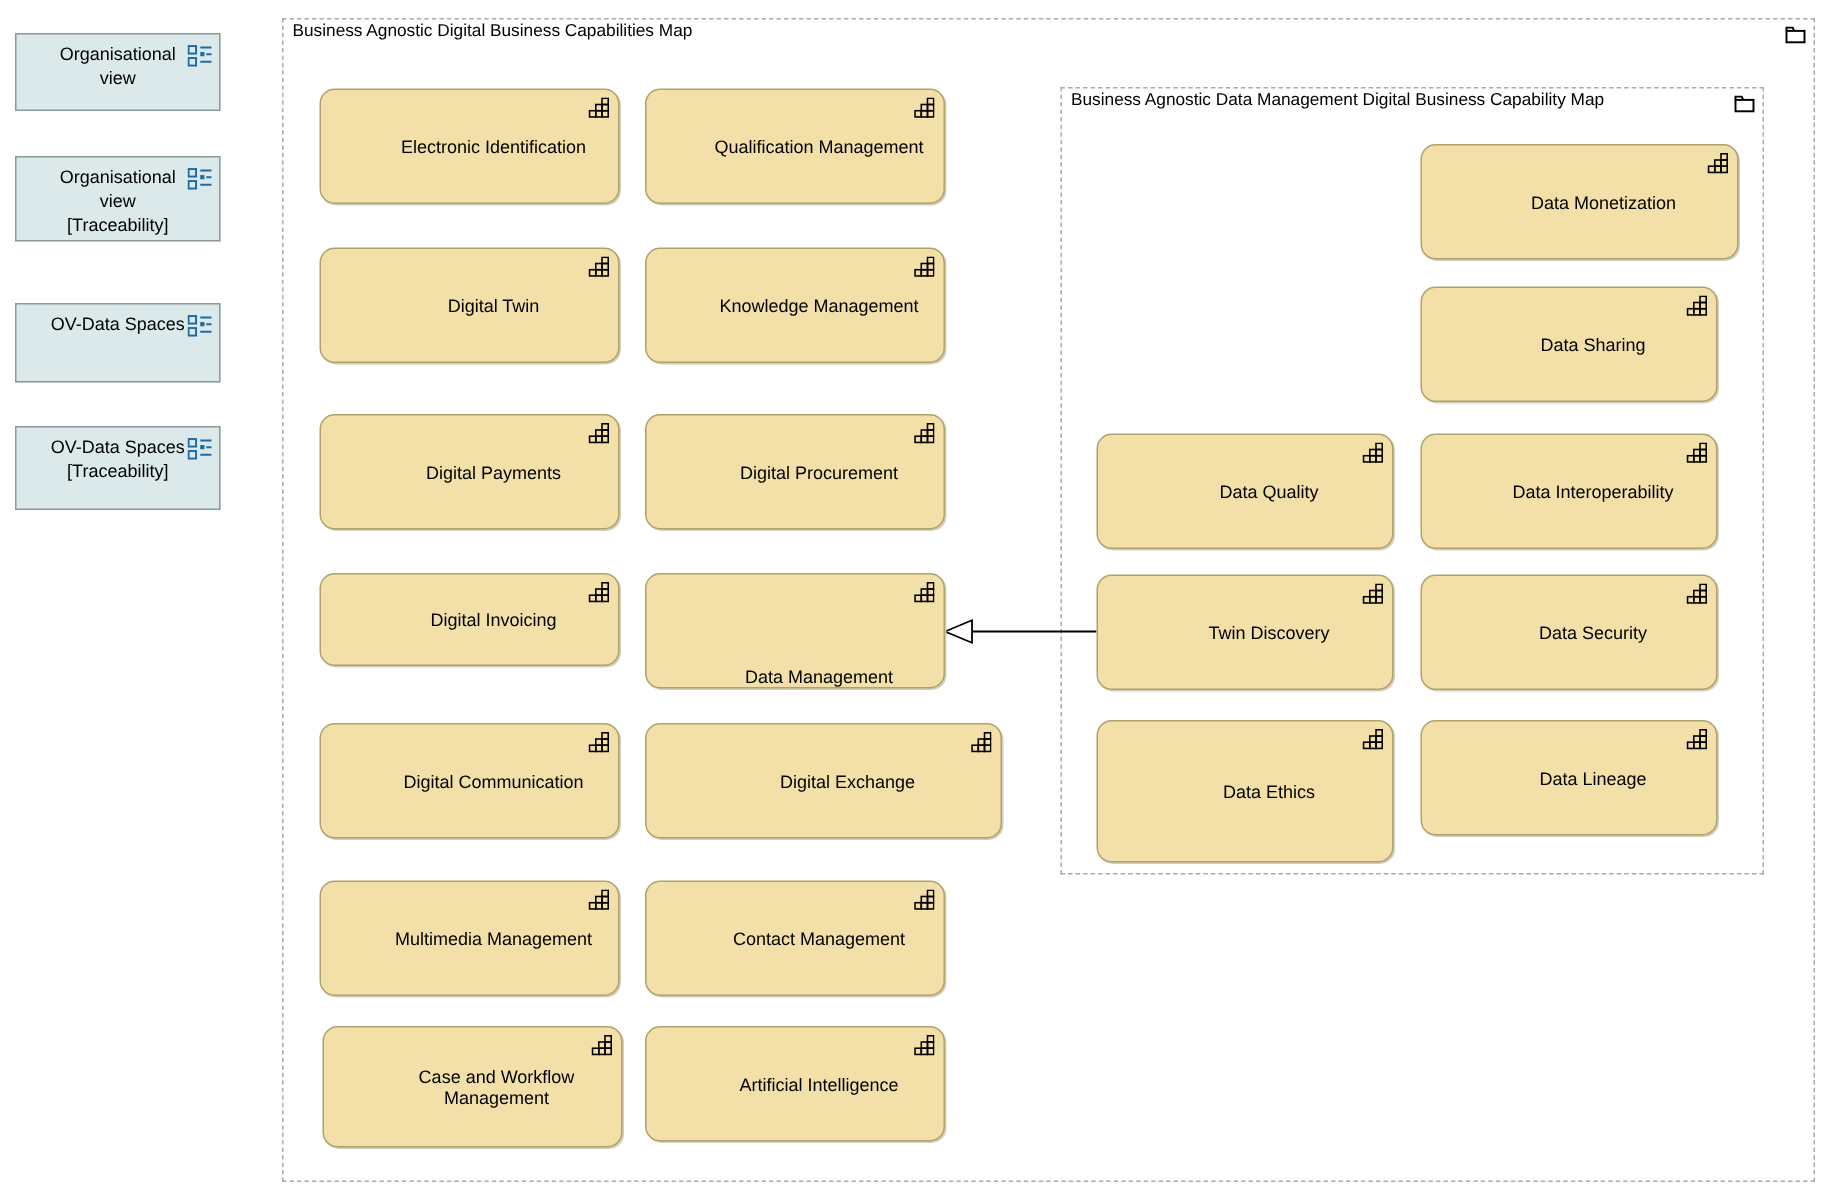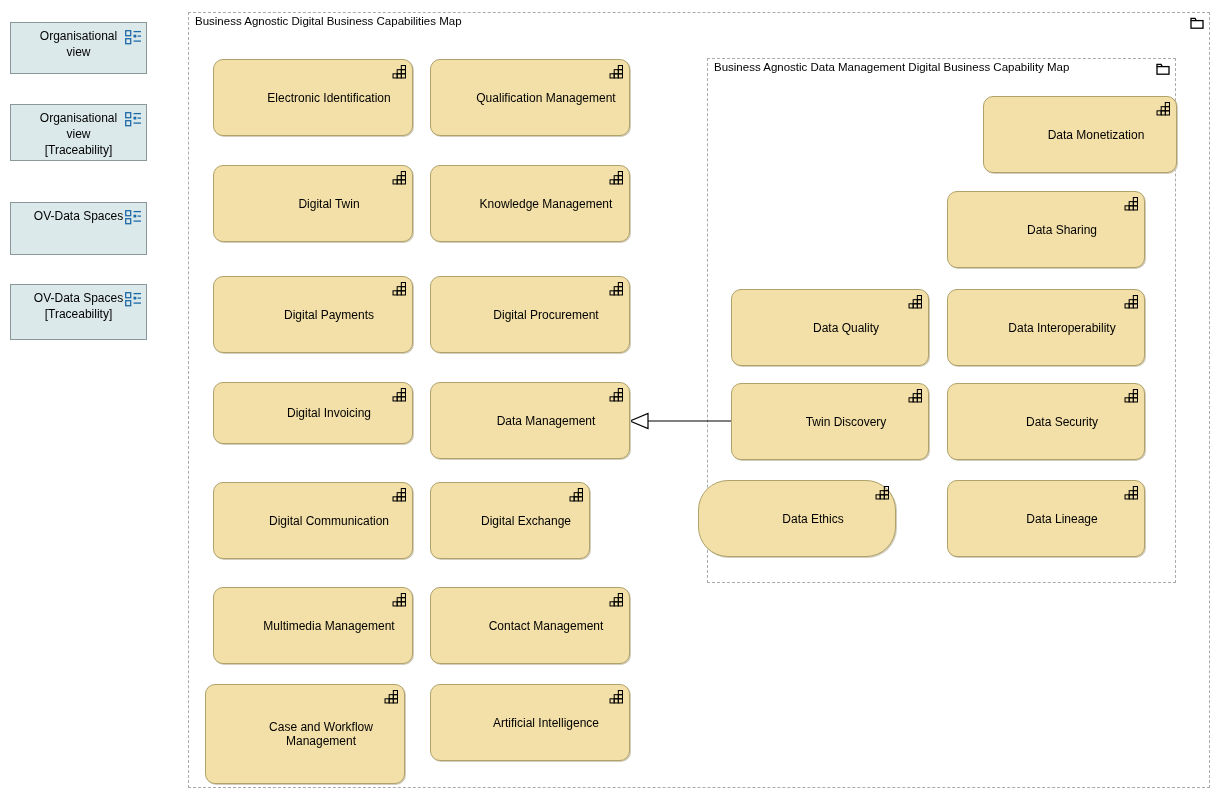--- a/index.html
+++ b/index.html
@@ -209,21 +209,21 @@
           <rect x="9" y="0.5" width="4" height="4"></rect>
           <rect x="5" y="4.5" width="4" height="4"></rect>
           <rect x="9" y="4.5" width="4" height="4"></rect>
           <rect x="1" y="8.5" width="4" height="4"></rect>
           <rect x="5" y="8.5" width="4" height="4"></rect>
           <rect x="9" y="8.5" width="4" height="4"></rect>
         </g>
       </svg>
       <span class="cap-label">Digital Invoicing</span>
     </div>
-    <div class="cap" style="left: 430px; top: 382px; width: 200px; height: 77px;">
+    <div class="cap" style="left: 430px; top: 382px; width: 200px; height: 77px; align-items: flex-end;">
       <svg class="cap-icon" width="14" height="14" viewBox="0 0 13.5 13.5">
         <g fill="none" stroke="#000" stroke-width="1">
           <rect x="9" y="0.5" width="4" height="4"></rect>
           <rect x="5" y="4.5" width="4" height="4"></rect>
           <rect x="9" y="4.5" width="4" height="4"></rect>
           <rect x="1" y="8.5" width="4" height="4"></rect>
           <rect x="5" y="8.5" width="4" height="4"></rect>
           <rect x="9" y="8.5" width="4" height="4"></rect>
         </g>
       </svg>
@@ -235,21 +235,21 @@
           <rect x="9" y="0.5" width="4" height="4"></rect>
           <rect x="5" y="4.5" width="4" height="4"></rect>
           <rect x="9" y="4.5" width="4" height="4"></rect>
           <rect x="1" y="8.5" width="4" height="4"></rect>
           <rect x="5" y="8.5" width="4" height="4"></rect>
           <rect x="9" y="8.5" width="4" height="4"></rect>
         </g>
       </svg>
       <span class="cap-label">Digital Communication</span>
     </div>
-    <div class="cap" style="left: 430px; top: 482px; width: 160px; height: 77px;">
+    <div class="cap" style="left: 430px; top: 482px; width: 238px; height: 77px;">
       <svg class="cap-icon" width="14" height="14" viewBox="0 0 13.5 13.5">
         <g fill="none" stroke="#000" stroke-width="1">
           <rect x="9" y="0.5" width="4" height="4"></rect>
           <rect x="5" y="4.5" width="4" height="4"></rect>
           <rect x="9" y="4.5" width="4" height="4"></rect>
           <rect x="1" y="8.5" width="4" height="4"></rect>
           <rect x="5" y="8.5" width="4" height="4"></rect>
           <rect x="9" y="8.5" width="4" height="4"></rect>
         </g>
       </svg>
@@ -274,21 +274,21 @@
           <rect x="9" y="0.5" width="4" height="4"></rect>
           <rect x="5" y="4.5" width="4" height="4"></rect>
           <rect x="9" y="4.5" width="4" height="4"></rect>
           <rect x="1" y="8.5" width="4" height="4"></rect>
           <rect x="5" y="8.5" width="4" height="4"></rect>
           <rect x="9" y="8.5" width="4" height="4"></rect>
         </g>
       </svg>
       <span class="cap-label">Contact Management</span>
     </div>
-    <div class="cap" style="left: 205px; top: 684px; width: 200px; height: 100px; align-items: center;">
+    <div class="cap" style="left: 215px; top: 684px; width: 200px; height: 81px; align-items: center;">
       <svg class="cap-icon" width="14" height="14" viewBox="0 0 13.5 13.5">
         <g fill="none" stroke="#000" stroke-width="1">
           <rect x="9" y="0.5" width="4" height="4"></rect>
           <rect x="5" y="4.5" width="4" height="4"></rect>
           <rect x="9" y="4.5" width="4" height="4"></rect>
           <rect x="1" y="8.5" width="4" height="4"></rect>
           <rect x="5" y="8.5" width="4" height="4"></rect>
           <rect x="9" y="8.5" width="4" height="4"></rect>
         </g>
       </svg>
@@ -300,21 +300,21 @@
           <rect x="9" y="0.5" width="4" height="4"></rect>
           <rect x="5" y="4.5" width="4" height="4"></rect>
           <rect x="9" y="4.5" width="4" height="4"></rect>
           <rect x="1" y="8.5" width="4" height="4"></rect>
           <rect x="5" y="8.5" width="4" height="4"></rect>
           <rect x="9" y="8.5" width="4" height="4"></rect>
         </g>
       </svg>
       <span class="cap-label">Artificial Intelligence</span>
     </div>
-    <div class="cap" style="left: 947px; top: 96px; width: 194px; height: 77px; margin-left: 36px;">
+    <div class="cap" style="left: 947px; top: 96px; width: 212px; height: 77px;">
       <svg class="cap-icon" width="14" height="14" viewBox="0 0 13.5 13.5">
         <g fill="none" stroke="#000" stroke-width="1">
           <rect x="9" y="0.5" width="4" height="4"></rect>
           <rect x="5" y="4.5" width="4" height="4"></rect>
           <rect x="9" y="4.5" width="4" height="4"></rect>
           <rect x="1" y="8.5" width="4" height="4"></rect>
           <rect x="5" y="8.5" width="4" height="4"></rect>
           <rect x="9" y="8.5" width="4" height="4"></rect>
         </g>
       </svg>
@@ -378,21 +378,21 @@
           <rect x="9" y="0.5" width="4" height="4"></rect>
           <rect x="5" y="4.5" width="4" height="4"></rect>
           <rect x="9" y="4.5" width="4" height="4"></rect>
           <rect x="1" y="8.5" width="4" height="4"></rect>
           <rect x="5" y="8.5" width="4" height="4"></rect>
           <rect x="9" y="8.5" width="4" height="4"></rect>
         </g>
       </svg>
       <span class="cap-label">Data Security</span>
     </div>
-    <div class="cap" style="left: 698px; top: 480px; width: 198px; height: 77px; border-radius: 30px;">
+    <div class="cap" style="left: 731px; top: 480px; width: 198px; height: 95px;">
       <svg class="cap-icon" width="14" height="14" viewBox="0 0 13.5 13.5">
         <g fill="none" stroke="#000" stroke-width="1">
           <rect x="9" y="0.5" width="4" height="4"></rect>
           <rect x="5" y="4.5" width="4" height="4"></rect>
           <rect x="9" y="4.5" width="4" height="4"></rect>
           <rect x="1" y="8.5" width="4" height="4"></rect>
           <rect x="5" y="8.5" width="4" height="4"></rect>
           <rect x="9" y="8.5" width="4" height="4"></rect>
         </g>
       </svg>

